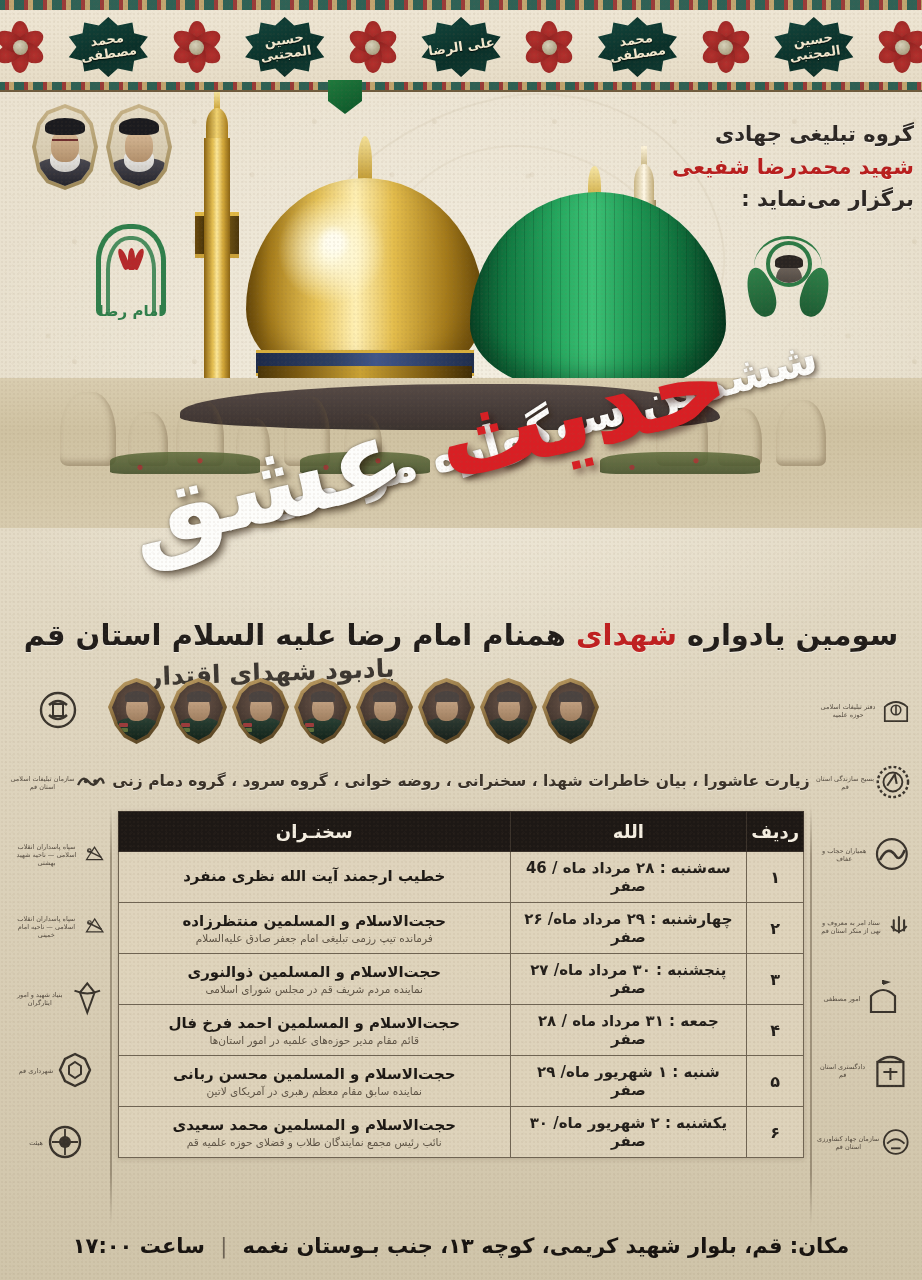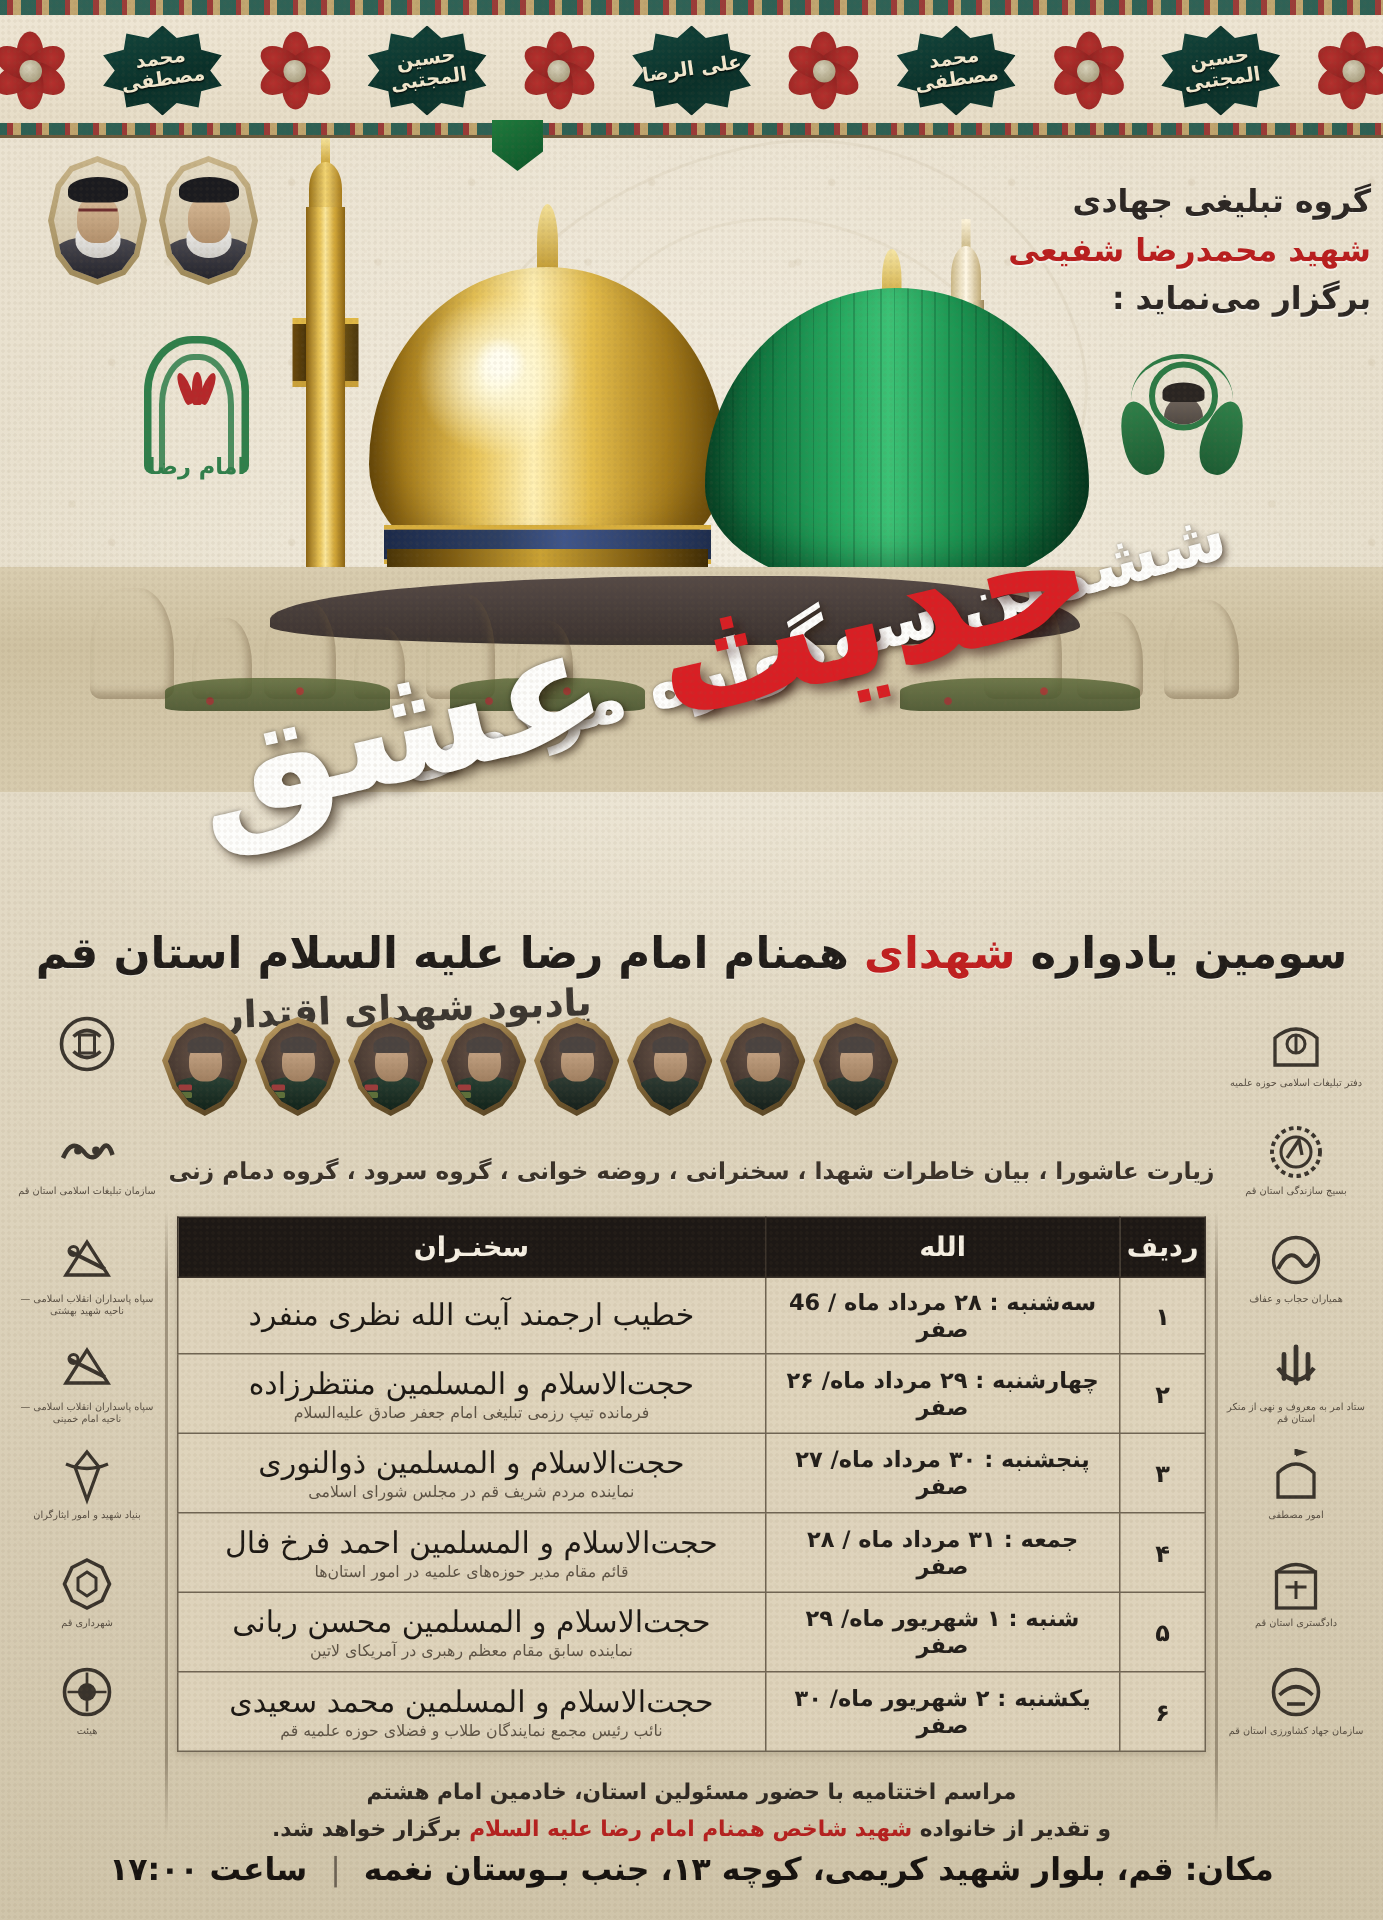--- a/index.html
+++ b/index.html
@@ -514,21 +514,21 @@
     border: 1px solid #6f6453;
     padding: 7px 8px;
     text-align: center;
     color: #221e1a;
     background: rgba(226,216,192,.45);
   }
   .tbl td.num { font-size: 16px; font-weight: bold; width: 54px; }
   .tbl td.time { font-size: 15px; font-weight: bold; width: 238px; }
   .tbl td.spk { font-size: 0; width: 394px; }
   .tbl td.spk .nm {
-    display: block; font-size: 20px; font-weight: normal; color: #1c1814;
+    display: block; font-size: 15px; font-weight: bold; color: #1c1814;
     letter-spacing: -.2px;
   }
   .tbl td.spk .role {
     display: block; font-size: 10.5px; color: #5d5345; margin-top: 2px;
     letter-spacing: -.2px;
   }
 
   
   .footer-note {
     position: absolute; left: 0; right: 0; top: 1183px; z-index: 36;
@@ -546,21 +546,21 @@
   }
   .addr-bar .sep { color: #6c6254; margin: 0 8px; font-weight: normal; }
 
   
   .logos { position: absolute; top: 676px; width: 96px; z-index: 38; }
   .logos.left  { left: 10px; }
   .logos.right { right: 10px; }
   .logo-item {
     position: relative;
     width: 96px; height: 68px;
-    display: flex; flex-direction: column; align-items: center; 
+    display: flex; flex-direction: row; align-items: center; justify-content: center;
     margin-bottom: 4px;
   }
   .logo-mark {
     width: 44px; height: 40px;
     display: flex; align-items: center; justify-content: center;
     color: #241f1a;
     font-size: 11px; font-weight: bold;
     opacity: .88;
   }
   .logo-mark svg { width: 100%; height: 100%; }
@@ -913,28 +913,20 @@
         <td class="num">۶</td>
         <td class="time">یکشنبه : ۲ شهریور ماه/ ۳۰ صفر</td>
         <td class="spk">
           <span class="nm">حجت‌الاسلام و المسلمین محمد سعیدی</span>
           <span class="role">نائب رئیس مجمع نمایندگان طلاب و فضلای حوزه علمیه قم</span>
         </td>
       </tr>
     </tbody>
   </table>
 
-  <div class="footer-note">
-    <div>مراسم اختتامیه با حضور مسئولین استان، خادمین امام هشتم</div>
-    <div>
-      <span>و تقدیر از خانواده</span>
-      <span class="red">شهید شاخص همنام امام رضا علیه السلام</span>
-      <span>برگزار خواهد شد.</span>
-    </div>
-  </div>
 
   <div class="addr-bar">
     <span>مکان: قم، بلوار شهید کریمی، کوچه ۱۳، جنب بـوستان نغمه</span>
     <span class="sep">|</span>
     <span>ساعت ۱۷:۰۰</span>
   </div>
 
   <div class="logos left">
     <div class="logo-item">
       <span class="logo-mark">

